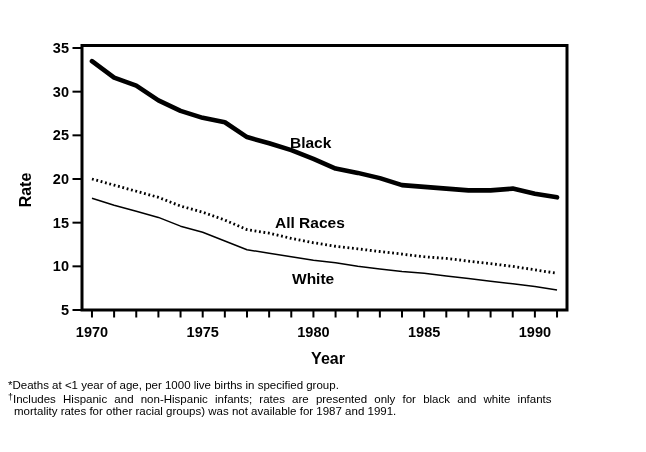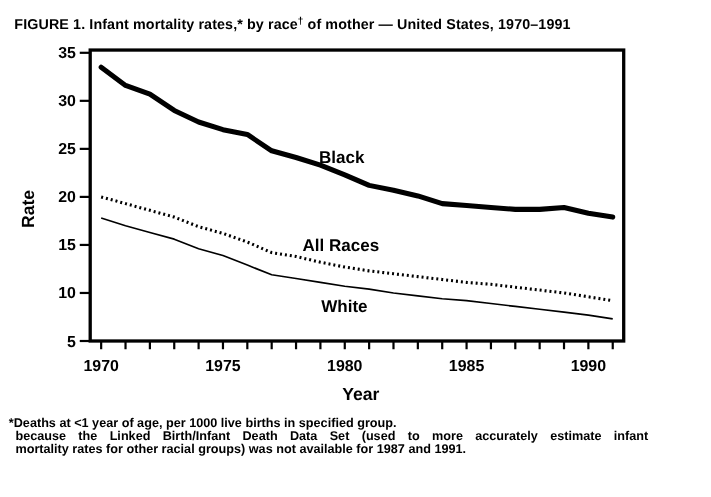--- a/index.html
+++ b/index.html
@@ -11,34 +11,33 @@
     position:absolute;left:13px;top:12px;right:8px;
     font-size:13px;font-weight:bold;letter-spacing:.1px;line-height:15px;
   }
   .figure-title .sup{font-size:9px;vertical-align:4px;}
   svg.chart{position:absolute;left:0;top:0;}
   .tick-label{font-family:"Liberation Sans",sans-serif;font-size:14.5px;font-weight:bold;fill:#000;}
   .axis-title{font-family:"Liberation Sans",sans-serif;font-size:16px;font-weight:bold;fill:#000;}
   .series-label{font-family:"Liberation Sans",sans-serif;font-size:15.5px;font-weight:bold;fill:#000;}
   .footnotes{
     position:absolute;left:8px;right:7px;top:380px;
-    font-size:11.5px;line-height:11.9px;letter-spacing:0;font-weight:bold;
+    font-size:11.5px;line-height:11.9px;letter-spacing:0;
   }
   .fn-line{white-space:nowrap;}
   .fn-cont{padding-left:6px;}
   .ws-a{word-spacing:4px;}
   .ws-b{word-spacing:8px;}
   .dagger-sup{font-size:9px;vertical-align:3px;}
 </style>
 </head>
 <body>
 
 <div class="page">
 
-  <div class="figure-title"><span>FIGURE 1. Infant mortality rates,* by race</span><span class="sup">†</span><span> of mother — United States, 1970–1991</span></div>
 
   <svg class="chart" id="chart-svg" width="646" height="380" viewBox="0 0 646 380">
     <rect x="82" y="45.5" width="485" height="264.5" fill="none" stroke="#000" stroke-width="3"></rect>
     <g id="g-yaxis">
         <line x1="72.5" y1="310" x2="82" y2="310" stroke="#000000" stroke-width="2"></line>
         <text x="69" y="315" text-anchor="end" class="tick-label">5</text>
         <line x1="72.5" y1="266.33333333333337" x2="82" y2="266.33333333333337" stroke="#000000" stroke-width="2"></line>
         <text x="69" y="271.33333333333337" text-anchor="end" class="tick-label">10</text>
         <line x1="72.5" y1="222.66666666666666" x2="82" y2="222.66666666666666" stroke="#000000" stroke-width="2"></line>
         <text x="69" y="227.66666666666666" text-anchor="end" class="tick-label">15</text>
@@ -87,17 +86,17 @@
       </g>
     <text class="axis-title" x="31" y="190" text-anchor="middle" transform="rotate(-90 31 190)">Rate</text>
     <text class="axis-title" x="328" y="364" text-anchor="middle">Year</text>
     <text class="series-label" x="290" y="148">Black</text>
     <text class="series-label" x="275" y="228">All Races</text>
     <text class="series-label" x="292" y="284">White</text>
   </svg>
 
   <div class="footnotes">
     <div class="fn-line">*Deaths at &lt;1 year of age, per 1000 live births in specified group.</div>
-    <div class="fn-line fn-cont ws-b">because the Linked Birth/Infant Death Data Set (used to more accurately estimate infant</div>
+    <div class="fn-line ws-a"><span class="dagger-sup">†</span><span>Includes Hispanic and non-Hispanic infants; rates are presented only for black and white infants</span></div>
     <div class="fn-line fn-cont">mortality rates for other racial groups) was not available for 1987 and 1991.</div>
   </div>
 
 </div>
 
 </body></html>

